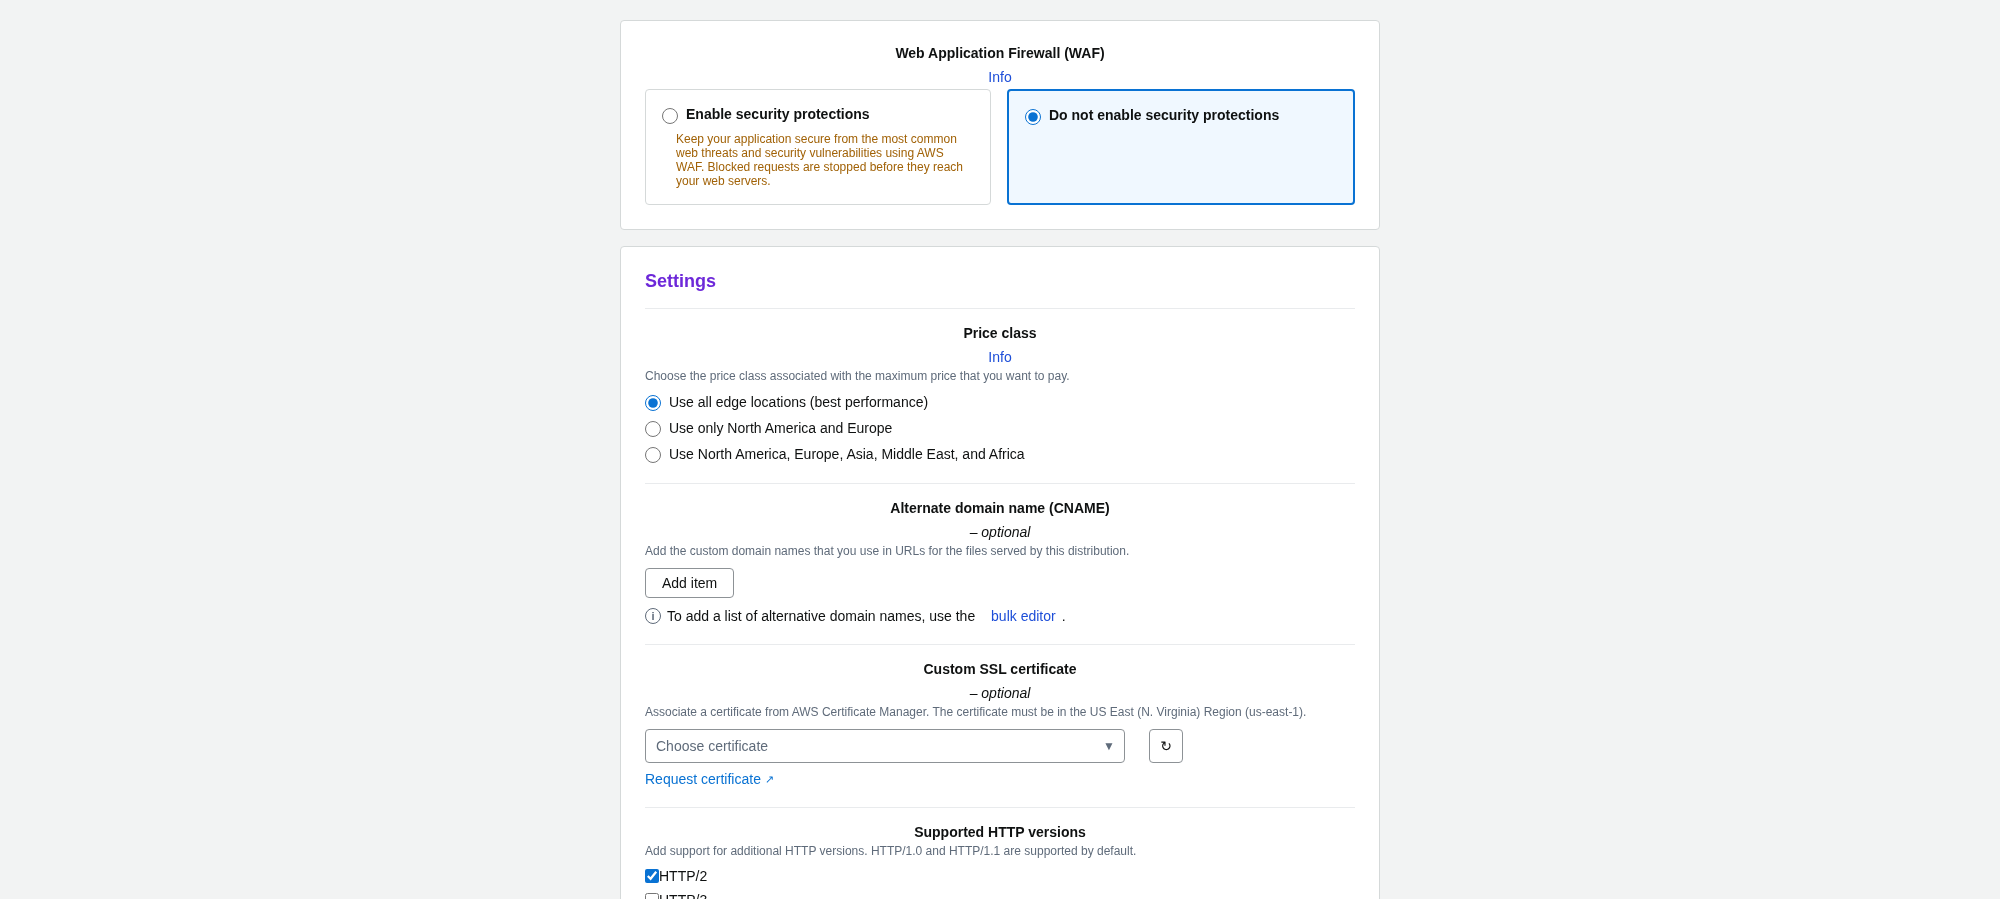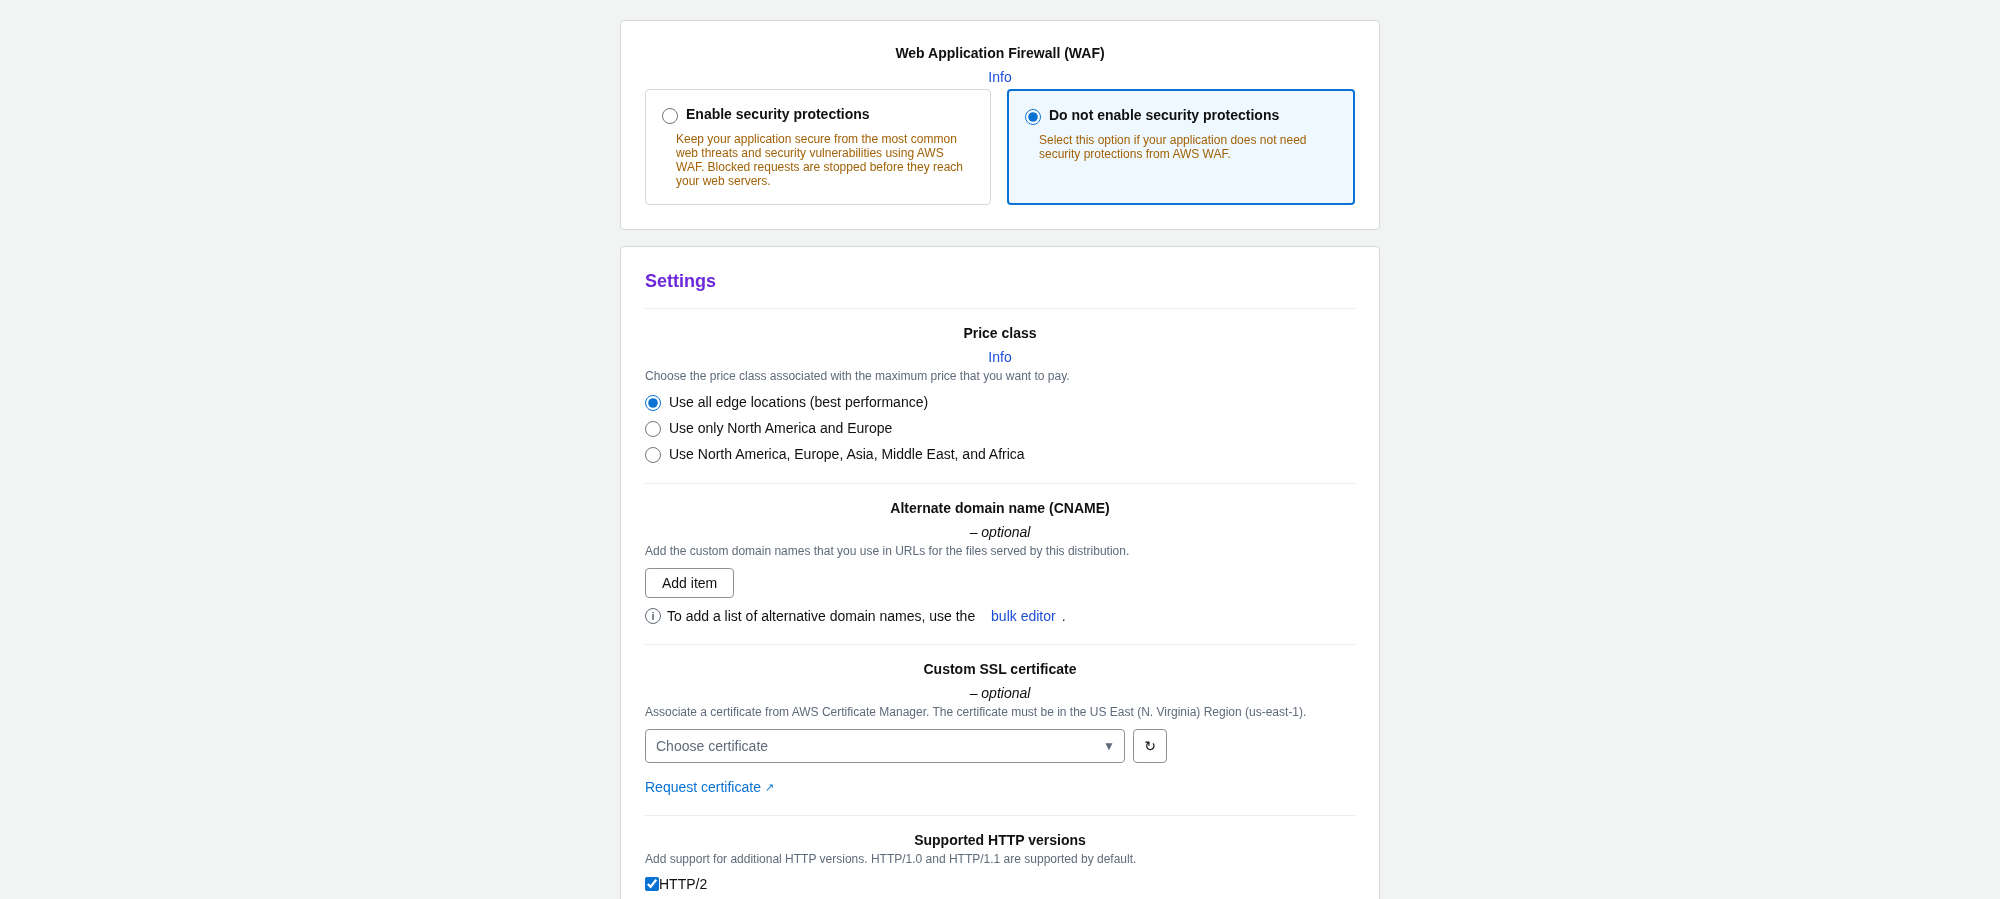--- a/index.html
+++ b/index.html
@@ -180,21 +180,21 @@
       font-size: 11px;
       font-weight: 700;
       color: #5f6b7a;
       flex-shrink: 0;
     }
 
     
     .select-row {
       display: flex;
       align-items: center;
-      gap: 8px;
+      gap: 24px;
     }
 
     .select-wrapper {
       position: relative;
       flex: 0 0 480px;
     }
 
     .select-wrapper select {
       width: 100%;
       padding: 6px 32px 6px 10px;
@@ -233,21 +233,21 @@
     }
 
     
     .request-cert-link {
       color: #0972d3;
       text-decoration: none;
       font-size: 14px;
       display: inline-flex;
       align-items: center;
       gap: 4px;
-      margin-top: 16px;
+      margin-top: 8px;
       justify-content: flex-end;
     }
 
     .external-icon {
       font-size: 11px;
     }
 
     
     .checkbox-option {
       display: flex;
@@ -281,21 +281,20 @@
             <label for="enable-security">Enable security protections</label>
           </div>
           <p>Keep your application secure from the most common web threats and security vulnerabilities using AWS WAF. Blocked requests are stopped before they reach your web servers.</p>
         </div>
 
         <div class="radio-card selected">
           <div class="radio-card-header">
             <input type="radio" name="waf" id="disable-security" checked="" style="">
             <label for="disable-security">Do not enable security protections</label>
           </div>
-          <p>Select this option if your application does not need security protections from AWS WAF.</p>
         </div>
       </div>
     </div>
 
     <div class="section-card">
       <div class="section-title">Settings</div>
 
       <hr class="divider">
 
       <div class="field-group">

